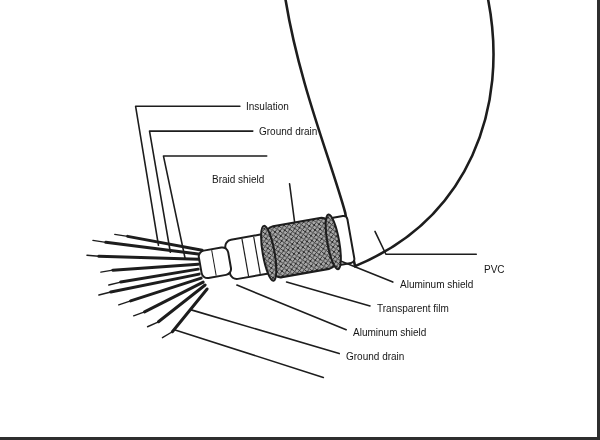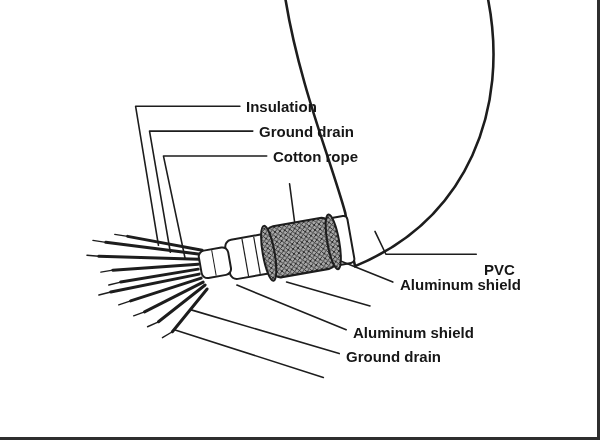--- a/index.html
+++ b/index.html
@@ -9,22 +9,22 @@
     background:#ffffff;
     box-sizing:border-box;
     border-right:3px solid #2e2e2e;
     border-bottom:3px solid #2e2e2e;
     overflow:hidden;
     font-family:"Liberation Sans", sans-serif;
   }
   .drawing{position:absolute;left:0;top:0;width:100%;height:100%;}
   .lbl{
     position:absolute;
-    font-weight:700;
-    font-size:15px;
+    font-weight:400;
+    font-size:10px;
     line-height:18px;
     color:#161616;
     white-space:nowrap;
     user-select:none;
   }
 </style>
 </head>
 <body>
 
 <div class="frame">
@@ -90,19 +90,20 @@
       <polyline points="395,284 343,263"></polyline>
       <polyline points="372,308 288,284"></polyline>
       <polyline points="348,332 238,287"></polyline>
       <polyline points="341,356 192,312"></polyline>
       <polyline points="325,380 175,332"></polyline>
     </g>
   </svg>
 
   <div class="lbl" style="left:246px;top:98px">Insulation</div>
   <div class="lbl" style="left:259px;top:123px">Ground drain</div>
-  <div class="lbl" style="left:273px;top:148px">Cotton rope</div>
+  <div class="lbl" style="left:212px;top:171px">Braid shield</div>
   <div class="lbl" style="left:484px;top:261px">PVC</div>
   <div class="lbl" style="left:400px;top:276px">Aluminum shield</div>
+  <div class="lbl" style="left:377px;top:300px">Transparent film</div>
   <div class="lbl" style="left:353px;top:324px">Aluminum shield</div>
   <div class="lbl" style="left:346px;top:348px">Ground drain</div>
 
 </div>
 
 </body></html>

